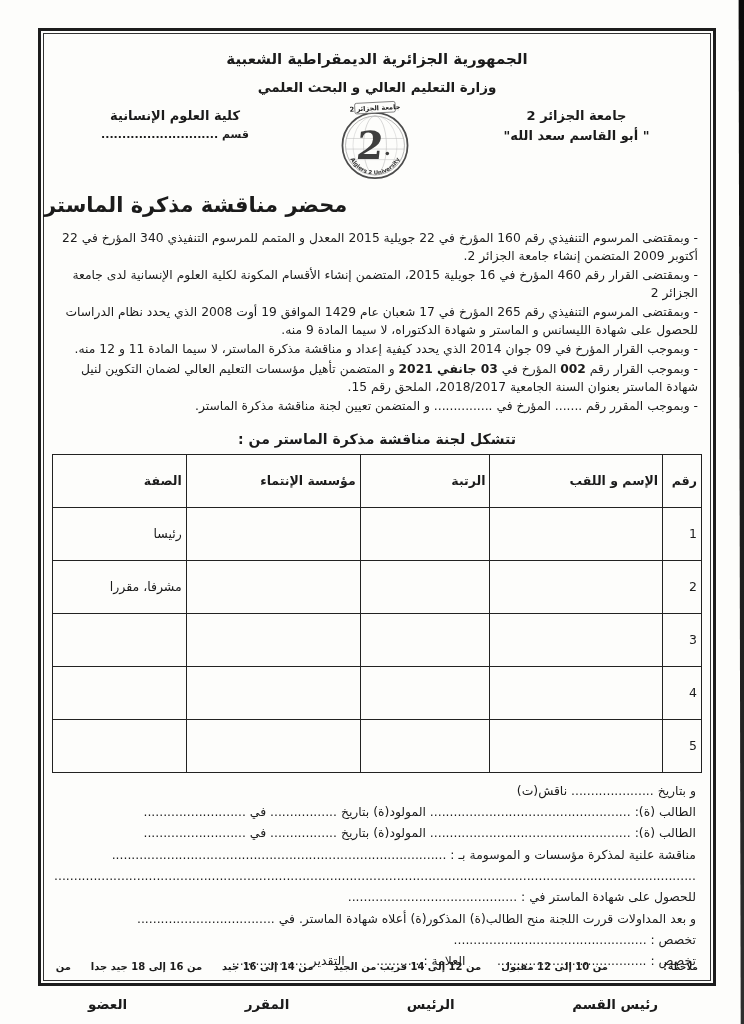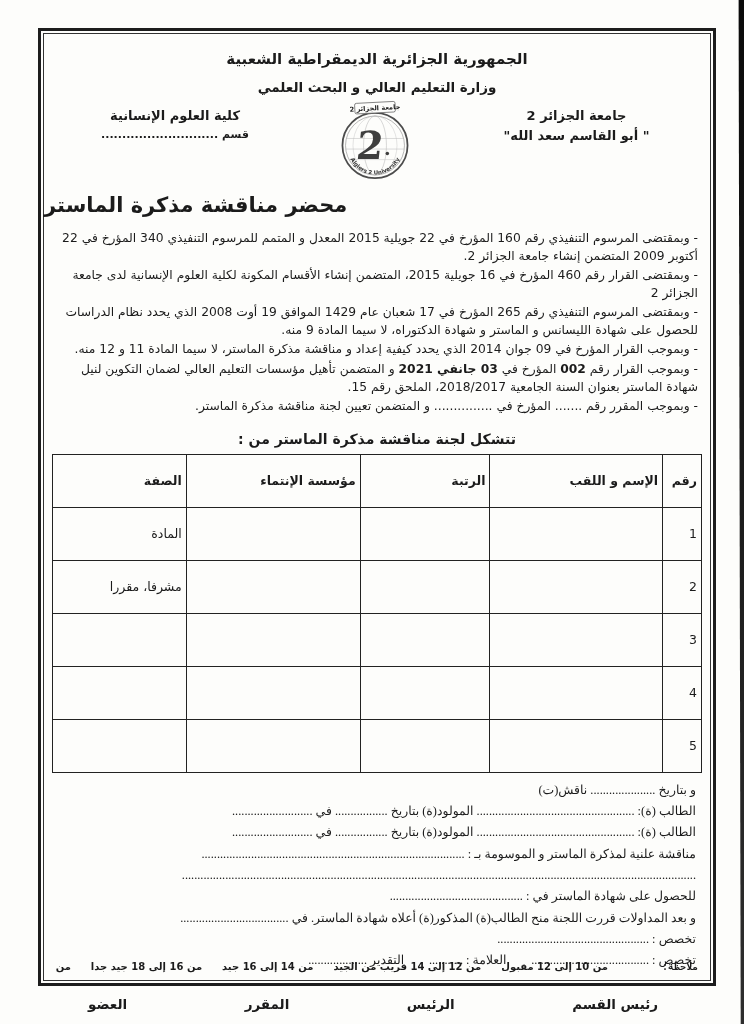--- a/index.html
+++ b/index.html
@@ -21,21 +21,21 @@
   .hdr-logo{flex:1;text-align:center;}
   .hdr-fac{width:210px;text-align:center;font-weight:bold;font-size:13px;line-height:1.55;margin-top:8px;}
   .hdr-fac .dept{font-size:11px;font-weight:bold;}
   .doc-title{margin:3px 0 0 0;text-align:left;font-weight:bold;font-size:21px;letter-spacing:.5px;}
   .preamble{margin:13px 12px 0 12px;font-size:12.3px;line-height:1.43;text-align:right;}
   .preamble p{margin:0 0 2px 0;}
   .committee-heading{margin:15px 0 7px 0;text-align:center;font-weight:bold;font-size:14px;}
   table.cmt{width:calc(100% - 16px);margin:0 8px;border-collapse:collapse;font-size:12.5px;table-layout:fixed;}
   table.cmt th,table.cmt td{border:1.6px solid #222;height:20px;padding:16px 4px;text-align:right;overflow:hidden;}
   table.cmt th{font-weight:bold;font-size:12.5px;}
-  .body-lines{margin:7px 14px 0 10px;font-size:12.4px;line-height:1.72;font-family:Liberation Serif, serif;}
+  .body-lines{margin:7px 14px 0 10px;font-size:12.4px;line-height:1.72;}
   .body-lines p{margin:0;white-space:pre;overflow:hidden;}
   .signatures{display:flex;justify-content:space-between;margin:24px 52px 0 44px;
     font-weight:bold;font-size:13.5px;}
   .note{position:absolute;bottom:7px;right:12px;left:8px;display:flex;align-items:baseline;
     gap:20px;font-size:10px;font-weight:bold;white-space:nowrap;overflow:hidden;}
   .note .note-label{margin-left:34px;font-family:Liberation Mono, monospace;}
   b{font-weight:bold;}
 </style>
 </head>
 <body>
@@ -110,21 +110,21 @@
             <th>مؤسسة الإنتماء</th>
             <th>الصفة</th>
           </tr>
         </thead>
         <tbody>
           <tr>
             <td>1</td>
             <td></td>
             <td></td>
             <td></td>
-            <td>المادة</td>
+            <td>رئيسا</td>
           </tr>
           <tr>
             <td>2</td>
             <td></td>
             <td></td>
             <td></td>
             <td>مشرفا، مقررا</td>
           </tr>
           <tr>
             <td>3</td>
@@ -147,21 +147,21 @@
             <td></td>
             <td></td>
           </tr>
         </tbody>
       </table>
 
       <div class="body-lines">
         <p>و بتاريخ ..................... ناقش(ت)</p>
         <p>الطالب (ة): ................................................... المولود(ة) بتاريخ ................. في ..........................</p>
         <p>الطالب (ة): ................................................... المولود(ة) بتاريخ ................. في ..........................</p>
-        <p>مناقشة علنية لمذكرة الماستر و الموسومة بـ : .....................................................................................</p>
+        <p>مناقشة علنية لمذكرة مؤسسات و الموسومة بـ : .....................................................................................</p>
         <p>......................................................................................................................................................................</p>
         <p>للحصول على شهادة الماستر في : ...........................................</p>
         <p>و بعد المداولات قررت اللجنة منح الطالب(ة) المذكور(ة) أعلاه شهادة الماستر. في ...................................</p>
         <p>تخصص : .................................................</p>
         <p>تخصص : ......................................        العلامة : ...........        التقدير ...................</p>
       </div>
 
       <div class="signatures">
         <span>رئيس القسم</span>
         <span>الرئيس</span>

